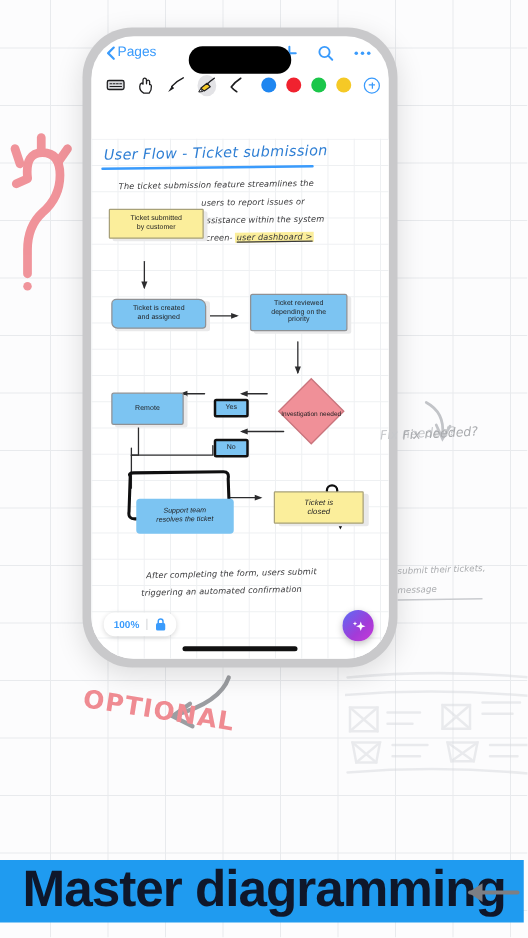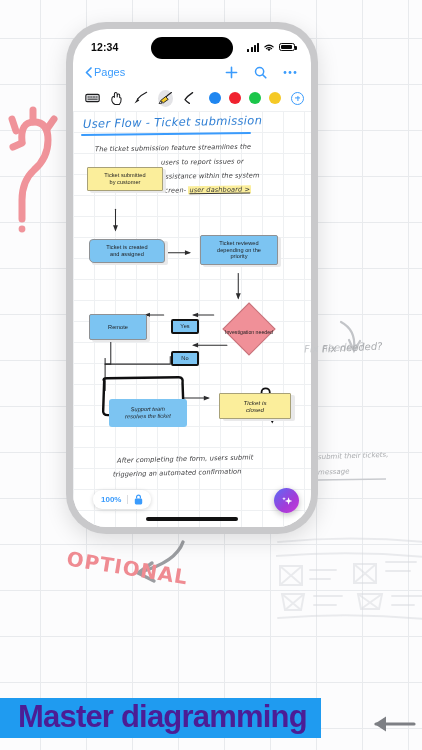--- a/index.html
+++ b/index.html
@@ -108,21 +108,21 @@
   .hand{ position:absolute; font-family:"DejaVu Sans", sans-serif; }
   #hdr-title{
     left:10px; top:4px; font-size:11.5px; color:#2f7fd4; font-weight:400;
     font-style:italic; letter-spacing:.3px; transform:rotate(-1.2deg);
   }
   #hdr-underline{ position:absolute; left:8px; top:22px; width:170px; height:2.2px; background:#3a9bfc; border-radius:2px; transform:rotate(-.7deg);}
   .body-line{ font-size:6.6px; color:#3a3a3c; font-style:italic; letter-spacing:.1px; white-space:nowrap;}
   .hl{ background:#fbee9b; padding:0 1px;text-decoration:underline;}
 
   #zoom-pill{
-    position:absolute; left:20px; bottom:18px; z-index:7;
+    position:absolute; left:10px; bottom:18px; z-index:7;
     display:flex; align-items:center; gap:6px;
     background:#fff; border-radius:9px; padding:4px 8px;
     box-shadow:0 1px 4px rgba(0,0,0,.16); font-size:8px; color:#3a9bfc; font-weight:700;
   }
   #zoom-div{ width:1px; height:9px; background:#dcdde0;}
   #ai-fab{
     position:absolute; right:12px; bottom:14px; z-index:7;
     width:25px;height:25px;border-radius:50%;
     background:linear-gradient(135deg,#5b6cf5 0%,#a33bd8 60%,#c73bd8 100%);
     display:flex;align-items:center;justify-content:center;
@@ -154,21 +154,21 @@
   #anno-tail2{
     left:318px; top:468px; font-size:7px; color:#a9abae;
     font-family:"DejaVu Sans", sans-serif; font-style:italic;
     transform:rotate(-2deg); white-space:nowrap;
   }
 
   
   #caption-wrap{ position:absolute; left:0; right:0; bottom:12px; }
   #caption1-row{ display:flex; }
   #caption1{
-    background:#1f9bf0; color:#4c1d95; font-size:31px; font-weight:700;
+    background:#1f9bf0; color:#0f172a; font-size:41px; font-weight:700;
     padding:3px 14px 5px 18px; letter-spacing:-.8px; line-height:1.02;
     white-space:nowrap;
   }
   #caption2{
     color:#0b0b0d; font-size:31px; font-weight:700; letter-spacing:-.8px;
     padding:7px 0 0 18px; line-height:1.02; white-space:nowrap;
   }
   #caption-arrow{ position:absolute; right:6px; top:16px; }
 </style>
 </head>
@@ -219,39 +219,20 @@
 
   <g stroke="#c9cbcf" stroke-width="1.4" fill="none">
     <path d="M318 480 L386 479"></path>
   </g>
 </svg>
 
 <div id="phone">
   <div id="phone-screen">
     <div id="notch"></div>
 
-    <div id="status-bar">
-      <div id="clock">12:34</div>
-      <div id="status-icons">
-        <span class="bars">
-            <i></i>
-            <i></i>
-            <i></i>
-            <i></i>
-          </span>
-        <svg width="12" height="9" viewBox="0 0 12 9">
-          <path d="M6 8.2 L4.3 6.2 A2.7 2.7 0 0 1 7.7 6.2 Z" fill="#0a0a0a"></path>
-          <path d="M1.9 3.9 A5.9 5.9 0 0 1 10.1 3.9" stroke="#0a0a0a" stroke-width="1.3" fill="none" stroke-linecap="round"></path>
-          <path d="M3.4 5.6 A3.7 3.7 0 0 1 8.6 5.6" stroke="#0a0a0a" stroke-width="1.3" fill="none" stroke-linecap="round"></path>
-        </svg>
-        <span class="batt">
-            <i></i>
-          </span>
-      </div>
-    </div>
 
     <div id="nav-row">
       <div id="back-pages">
         <svg width="7" height="11" viewBox="0 0 7 11">
           <path d="M6 1 L1.5 5.5 L6 10" stroke="#3a9bfc" stroke-width="1.7" fill="none" stroke-linecap="round" stroke-linejoin="round"></path>
         </svg>
         <span>Pages</span>
       </div>
       <div id="nav-actions">
         <span class="navic">

